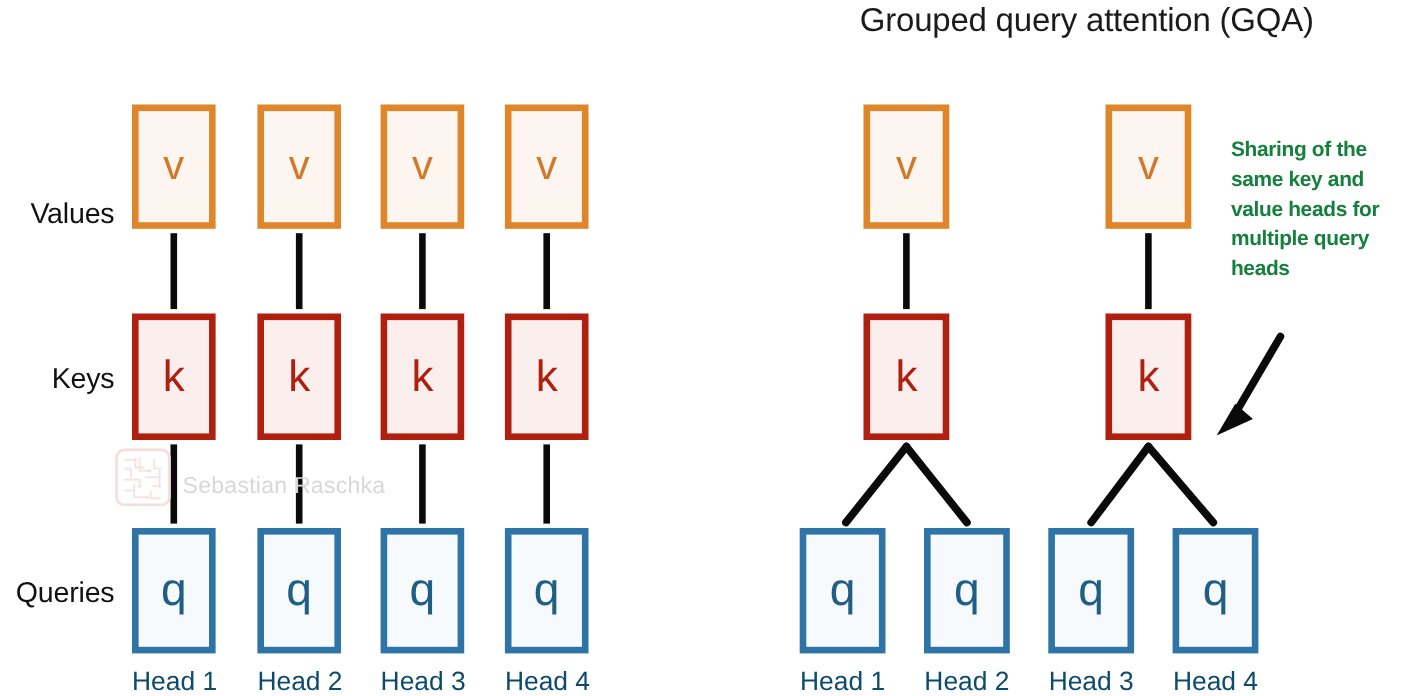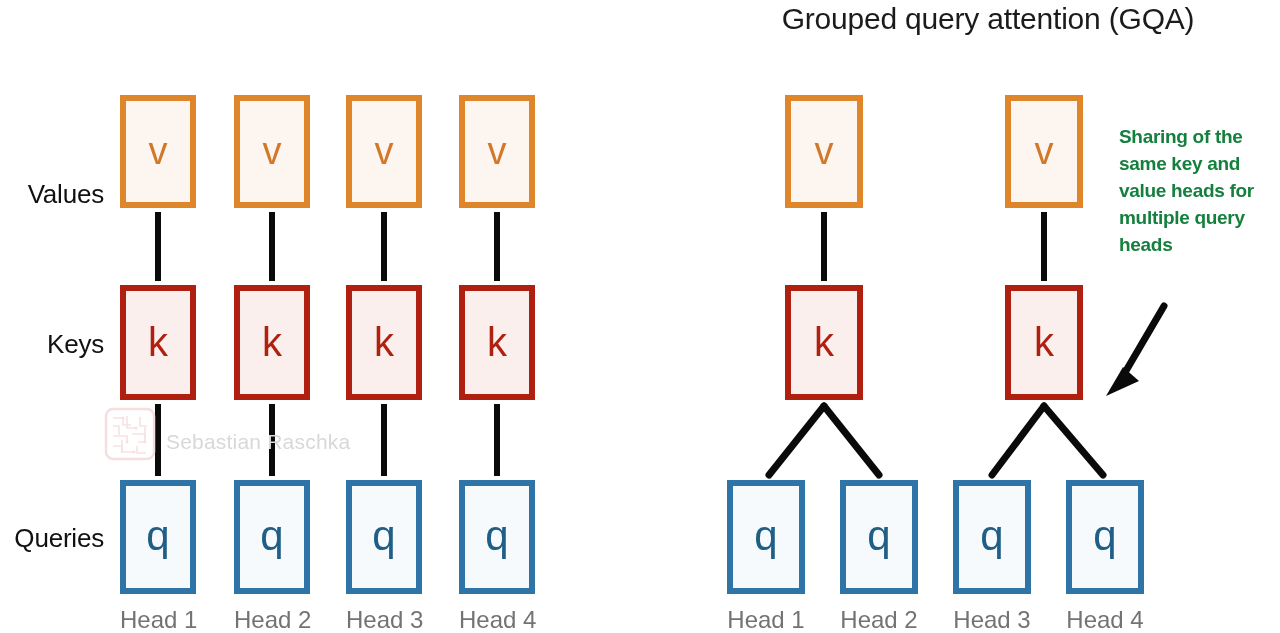--- a/index.html
+++ b/index.html
@@ -90,21 +90,21 @@
     background: #0a0a0a;
     width: 6px;
   }
 
   
   .head-label {
     position: absolute;
     top: 606px;
     font-family: "Liberation Sans", sans-serif;
     font-size: 24px;
-    color: #737373;
+    color: #0c4a6e;
     text-align: center;
     white-space: nowrap;
   }
 
   
   #annotation {
     position: absolute;
     left: 1119px;
     top: 124px;
     width: 162px;

